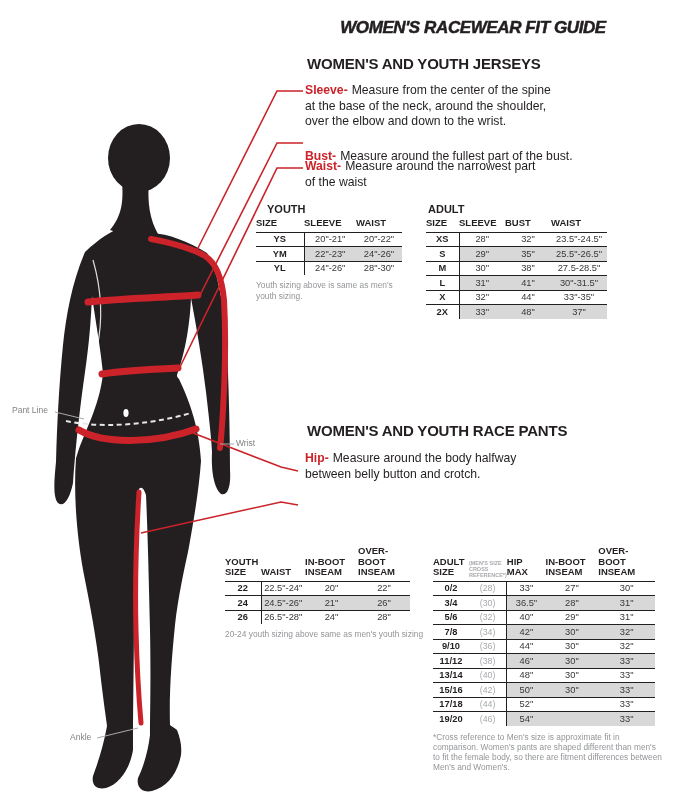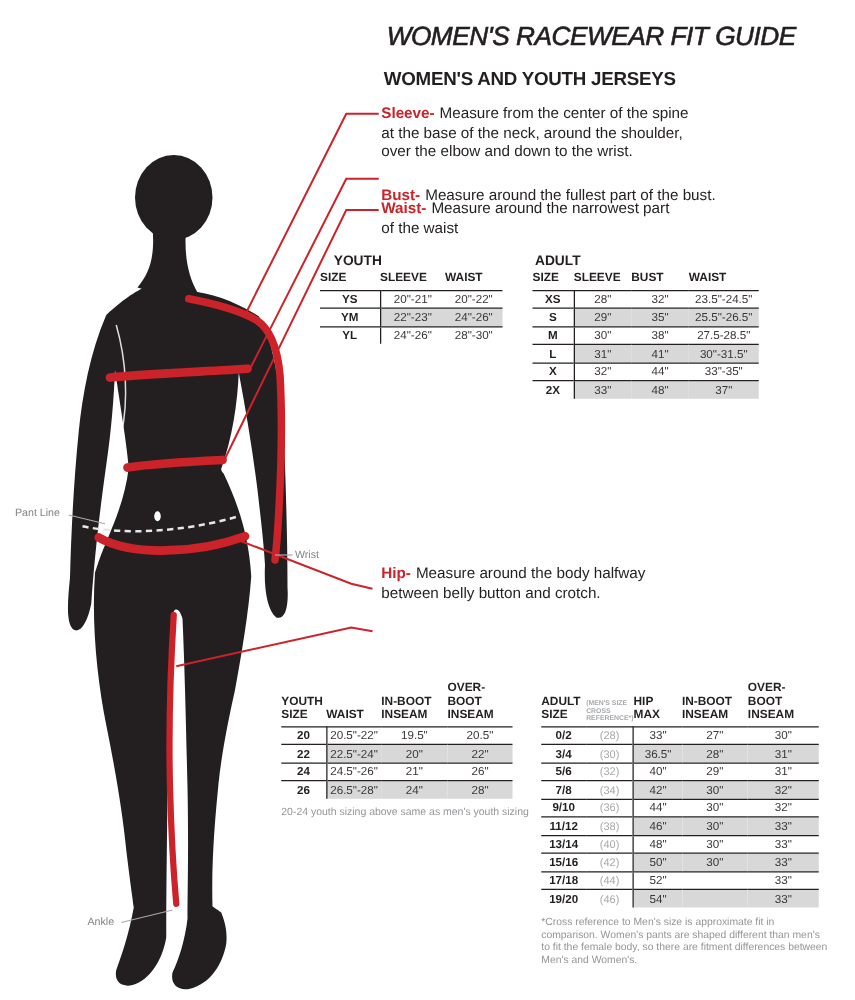--- a/index.html
+++ b/index.html
@@ -2,21 +2,21 @@
 <html><head>
 <meta charset="utf-8">
 <style>
   html,body { margin:0; padding:0; background:#fff; }
   .page {
     position:relative; width:684px; height:800px; overflow:hidden;
     background:#fff; font-family:"Liberation Sans", sans-serif; color:#231f20;
   }
   .abs { position:absolute; }
   .title {
-    font-size:21px; font-weight:normal; font-style:italic;
+    font-size:17px; font-weight:bold; font-style:italic;
     letter-spacing:-0.4px; text-align:center; color:#231f20;
     -webkit-text-stroke:0.5px #231f20; white-space:nowrap;
   }
   .section-heading {
     font-size:15px; font-weight:bold; letter-spacing:-0.2px; color:#231f20;
     white-space:nowrap;
   }
   .measure { font-size:12.2px; line-height:15.5px; color:#231f20; }
   .measure .mlabel { color:#cb2329; font-weight:bold; margin-right:4px; }
   .nowrap { white-space:nowrap; }
@@ -174,20 +174,21 @@
               <td class="shade">24"-26"</td>
             </tr>
             <tr>
               <td class="c0 divider">YL</td>
               <td class="shade">24"-26"</td>
               <td class="shade">28"-30"</td>
             </tr>
           </tbody>
         </table>
       </div>
+    <div class="tbl-note" style="width:150px;">Youth sizing above is same as men's youth sizing.</div>
   </div>
 
   <div class="abs" style="left:426px;top:203px;width:185px;">
     <div class="tbl-label" style="padding-left:2px;">ADULT</div>
     <div>
         <table class="fit-table">
           <colgroup>
             <col style="width: 33px;">
             <col style="width: 46px;">
             <col style="width: 46px;">
@@ -244,20 +245,21 @@
               <td class="c0 divider">2X</td>
               <td class="shade">33"</td>
               <td class="shade">48"</td>
               <td class="shade">37"</td>
             </tr>
           </tbody>
         </table>
       </div>
   </div>
 
+  <div class="abs section-heading" style="left:307px;top:422px;">WOMEN'S AND YOUTH RACE PANTS</div>
 
   <div class="abs measure" style="left:305px;top:451px;width:258px;">
     <span class="mlabel">Hip-</span><span>Measure around the body halfway between belly button and crotch.</span>
   </div>
 
   <div class="abs" style="left:225px;top:546px;width:190px;">
     <div>
         <table class="fit-table">
           <colgroup>
             <col style="width: 36px;">
@@ -279,26 +281,20 @@
                 <div>IN-BOOT</div>
                 <div>INSEAM</div>
               </th>
               <th>
                 <div>OVER-BOOT</div>
                 <div>INSEAM</div>
               </th>
             </tr>
           </thead>
           <tbody>
-            <tr>
-              <td class="c0 divider">20</td>
-              <td class="shade">20.5"-22"</td>
-              <td class="shade">19.5"</td>
-              <td class="shade">20.5"</td>
-            </tr>
             <tr>
               <td class="c0 divider">22</td>
               <td class="shade">22.5"-24"</td>
               <td class="shade">20"</td>
               <td class="shade">22"</td>
             </tr>
             <tr>
               <td class="c0 divider">24</td>
               <td class="shade">24.5"-26"</td>
               <td class="shade">21"</td>

